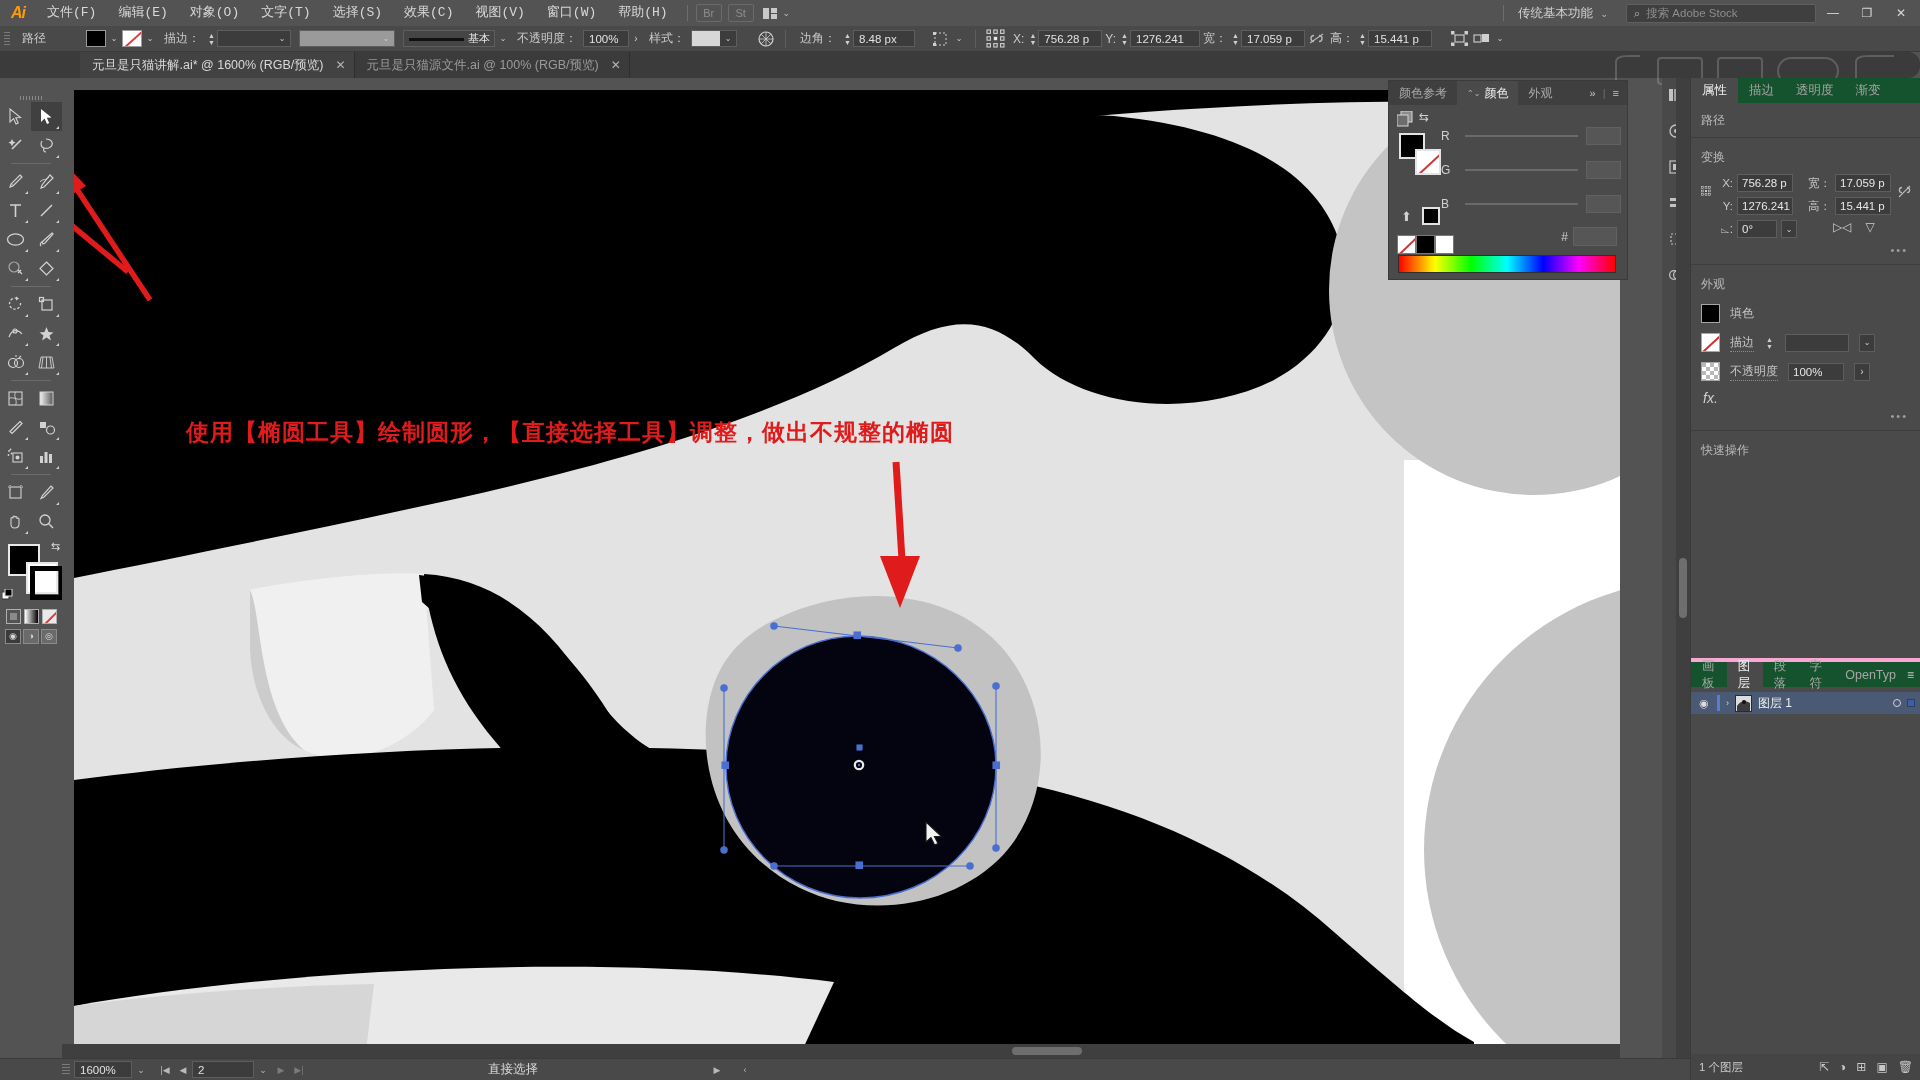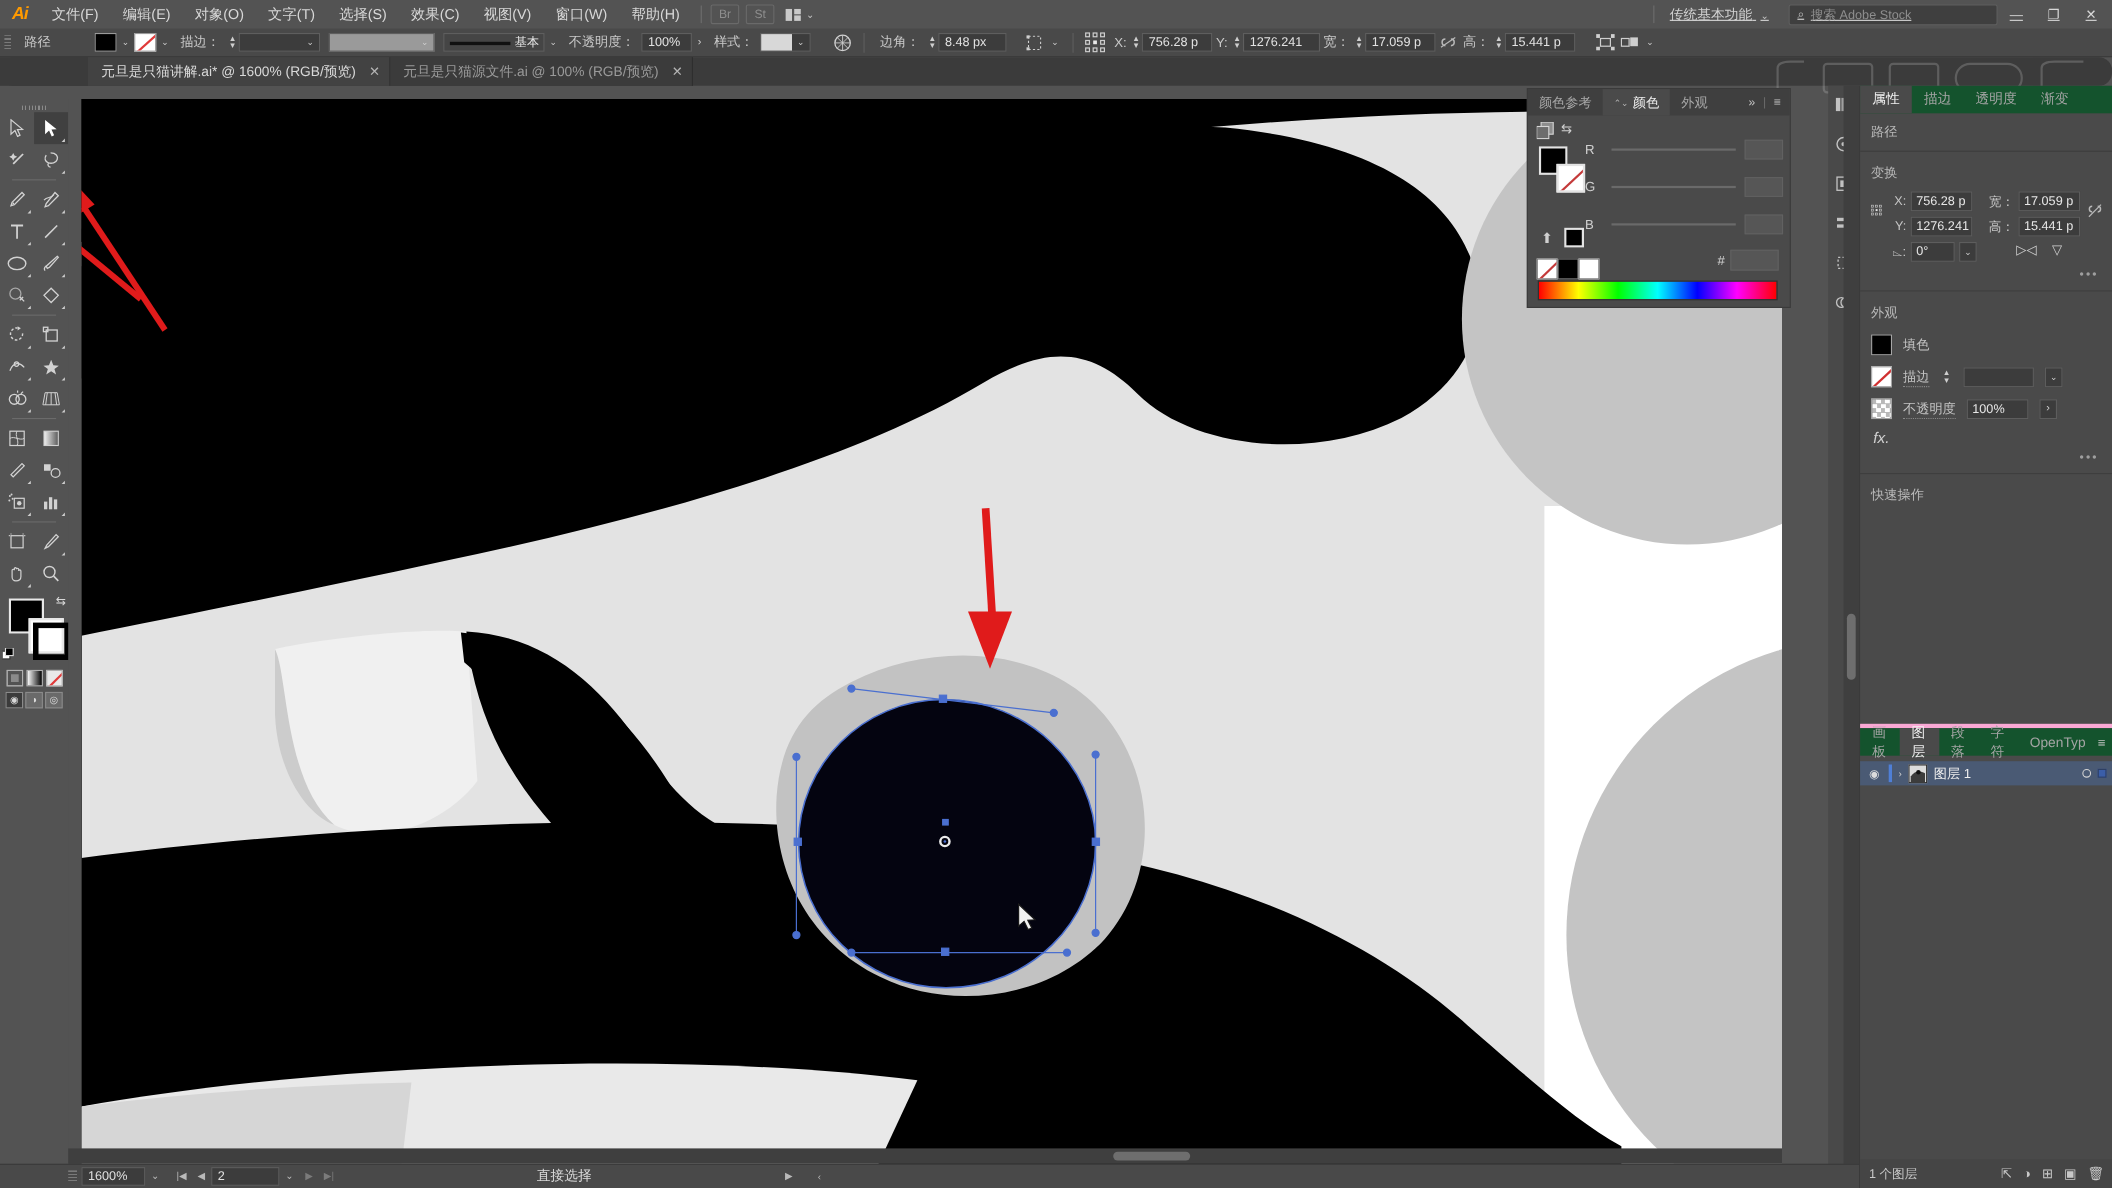--- a/index.html
+++ b/index.html
@@ -8,24 +8,24 @@
     background:#535353;
     font-family:"Liberation Sans","DejaVu Sans",sans-serif;
     font-size:12px; color:#d6d6d6;
     -webkit-font-smoothing:antialiased;
   }
   #app{position:relative;width:1920px;height:1080px;}
 
   
   .menubar{position:absolute;left:0;top:0;width:1920px;height:26px;background:#535353;display:flex;align-items:center;}
   .ai-logo{width:36px;height:26px;display:flex;align-items:center;justify-content:center;font-size:16px;font-weight:bold;color:#ff9a00;letter-spacing:-1px;font-style:italic;}
-  .menu-item{padding:0 11px;height:26px;line-height:26px;font-size:13px;color:#d8d8d8;cursor:default;white-space:nowrap;}
+  .menu-item{padding:0 11px;height:26px;line-height:26px;font-size:13px;color:#d8d8d8;cursor:default;white-space:nowrap;font-family:Liberation Mono, monospace;}
   .mb-sep{width:1px;height:16px;background:#6e6e6e;margin:0 8px;}
   .mb-ico{width:26px;height:18px;display:flex;align-items:center;justify-content:center;font-size:11px;color:#8e8e8e;border:1px solid #6a6a6a;border-radius:2px;margin-right:6px;}
-  .mb-right{margin-left:auto;display:flex;align-items:center;height:26px;padding-right:2px;text-decoration:underline;}
+  .mb-right{margin-left:auto;display:flex;align-items:center;height:26px;padding-right:2px;}
   .workspace-sel{font-size:12.5px;color:#d2d2d2;padding:0 6px;}
   .chev{font-size:9px;color:#c0c0c0;margin-left:4px;}
   .stock-search{display:flex;align-items:center;height:19px;background:#3f3f3f;border:1px solid #5f5f5f;border-radius:2px;padding:0 7px;margin-left:12px;min-width:190px;}
   .stock-search .sicon{font-size:11px;color:#b9b9b9;margin-right:6px;}
   .stock-search .sph{font-size:11.5px;color:#8e8e8e;}
   .wbtn{width:34px;height:26px;display:flex;align-items:center;justify-content:center;font-size:12px;color:#d8d8d8;}
 
   
   .ctrlbar{position:absolute;left:0;top:26px;width:1920px;height:26px;background:#494949;border-bottom:1px solid #3a3a3a;display:flex;align-items:center;font-size:12px;}
   .grip{width:6px;height:14px;margin:0 6px 0 4px;
@@ -705,20 +705,21 @@
           <path d="M150 210 L76 98" stroke="#e01b1b" stroke-width="5.5" fill="none"></path>
           <path d="M58 66 L86 96 L66 108 Z" fill="#e01b1b"></path>
         </g>
         <g>
           <path d="M128 182 L36 106" stroke="#e01b1b" stroke-width="5.5" fill="none"></path>
           <path d="M16 92 L50 104 L34 120 Z" fill="#e01b1b"></path>
         </g>
       </svg>
 
       
+      <div class="annot" style="left:112px;top:327px;">使用【椭圆工具】绘制圆形，【直接选择工具】调整，做出不规整的椭圆</div>
     </div>
   </div>
 
   <div class="colorpanel">
     <div class="panel-tabs">
       <div class="ptab">
         <span>颜色参考</span>
       </div>
       <div class="ptab active">
         <span class="dot">⌃⌄</span>

